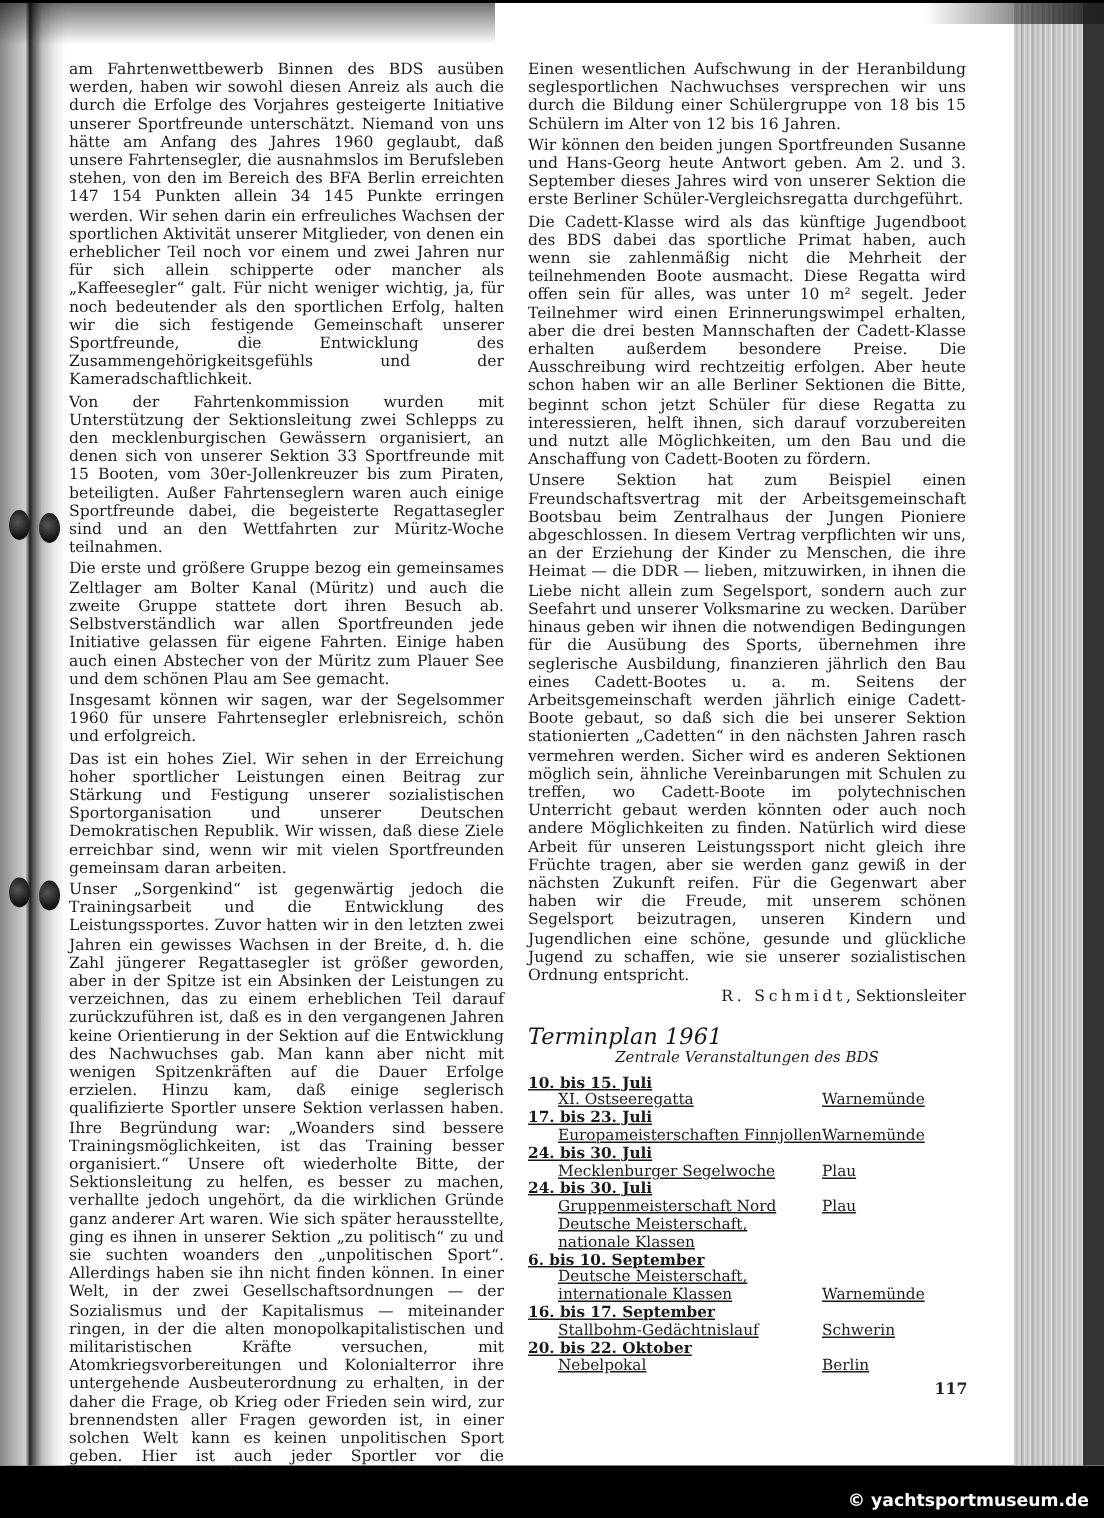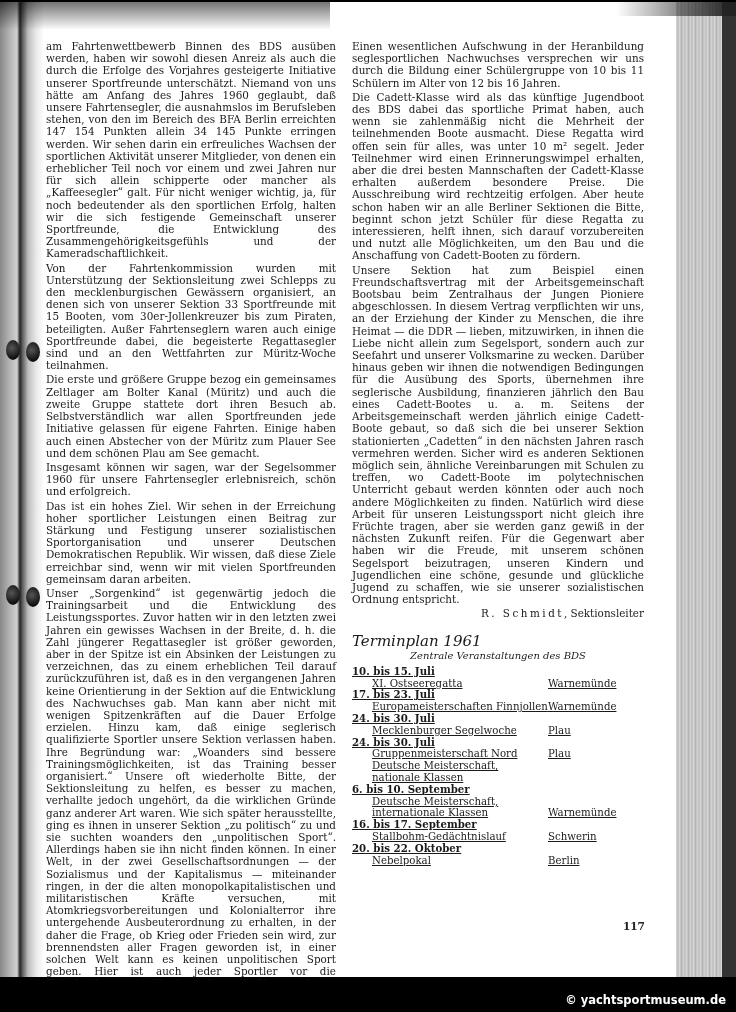--- a/index.html
+++ b/index.html
@@ -49,21 +49,22 @@
       <p>am Fahrtenwettbewerb Binnen des BDS ausüben werden, haben wir sowohl diesen Anreiz als auch die durch die Erfolge des Vorjahres gesteigerte Initiative unserer Sportfreunde unterschätzt. Niemand von uns hätte am Anfang des Jahres 1960 geglaubt, daß unsere Fahrtensegler, die ausnahmslos im Berufsleben stehen, von den im Bereich des BFA Berlin erreichten 147 154 Punkten allein 34 145 Punkte erringen werden. Wir sehen darin ein erfreuliches Wachsen der sportlichen Aktivität unserer Mitglieder, von denen ein erheblicher Teil noch vor einem und zwei Jahren nur für sich allein schipperte oder mancher als „Kaffeesegler“ galt. Für nicht weniger wichtig, ja, für noch bedeutender als den sportlichen Erfolg, halten wir die sich festigende Gemeinschaft unserer Sportfreunde, die Entwicklung des Zusammengehörigkeitsgefühls und der Kameradschaftlichkeit.</p>
       <p>Von der Fahrtenkommission wurden mit Unterstützung der Sektionsleitung zwei Schlepps zu den mecklenburgischen Gewässern organisiert, an denen sich von unserer Sektion 33 Sportfreunde mit 15 Booten, vom 30er-Jollenkreuzer bis zum Piraten, beteiligten. Außer Fahrtenseglern waren auch einige Sportfreunde dabei, die begeisterte Regattasegler sind und an den Wettfahrten zur Müritz-Woche teilnahmen.</p>
       <p>Die erste und größere Gruppe bezog ein gemeinsames Zeltlager am Bolter Kanal (Müritz) und auch die zweite Gruppe stattete dort ihren Besuch ab. Selbstverständlich war allen Sportfreunden jede Initiative gelassen für eigene Fahrten. Einige haben auch einen Abstecher von der Müritz zum Plauer See und dem schönen Plau am See gemacht.</p>
       <p>Insgesamt können wir sagen, war der Segelsommer 1960 für unsere Fahrtensegler erlebnisreich, schön und erfolgreich.</p>
       <p>Das ist ein hohes Ziel. Wir sehen in der Erreichung hoher sportlicher Leistungen einen Beitrag zur Stärkung und Festigung unserer sozialistischen Sportorganisation und unserer Deutschen Demokratischen Republik. Wir wissen, daß diese Ziele erreichbar sind, wenn wir mit vielen Sportfreunden gemeinsam daran arbeiten.</p>
       <p>Unser „Sorgenkind“ ist gegenwärtig jedoch die Trainingsarbeit und die Entwicklung des Leistungssportes. Zuvor hatten wir in den letzten zwei Jahren ein gewisses Wachsen in der Breite, d. h. die Zahl jüngerer Regattasegler ist größer geworden, aber in der Spitze ist ein Absinken der Leistungen zu verzeichnen, das zu einem erheblichen Teil darauf zurückzuführen ist, daß es in den vergangenen Jahren keine Orientierung in der Sektion auf die Entwicklung des Nachwuchses gab. Man kann aber nicht mit wenigen Spitzenkräften auf die Dauer Erfolge erzielen. Hinzu kam, daß einige seglerisch qualifizierte Sportler unsere Sektion verlassen haben. Ihre Begründung war: „Woanders sind bessere Trainingsmöglichkeiten, ist das Training besser organisiert.“ Unsere oft wiederholte Bitte, der Sektionsleitung zu helfen, es besser zu machen, verhallte jedoch ungehört, da die wirklichen Gründe ganz anderer Art waren. Wie sich später herausstellte, ging es ihnen in unserer Sektion „zu politisch“ zu und sie suchten woanders den „unpolitischen Sport“. Allerdings haben sie ihn nicht finden können. In einer Welt, in der zwei Gesellschaftsordnungen — der Sozialismus und der Kapitalismus — miteinander ringen, in der die alten monopolkapitalistischen und militaristischen Kräfte versuchen, mit Atomkriegsvorbereitungen und Kolonialterror ihre untergehende Ausbeuterordnung zu erhalten, in der daher die Frage, ob Krieg oder Frieden sein wird, zur brennendsten aller Fragen geworden ist, in einer solchen Welt kann es keinen unpolitischen Sport geben. Hier ist auch jeder Sportler vor die Entscheidung gestellt; denn die erste Voraussetzung für die Ausübung des Sports ist die Erhaltung des Friedens. Wir glauben, daß diese Sportfreunde das einsehen und in ihrer neuen Sektion schließlich doch zu überzeugten Kämpfern für den Frieden und den Sozialismus werden.</p>
     </div>
 
   <div class="col col-right">
     <div id="rightcol">
-        <p>Einen wesentlichen Aufschwung in der Heranbildung seglesportlichen Nachwuchses versprechen wir uns durch die Bildung einer Schülergruppe von 10 bis 11 Schülern im Alter von 12 bis 16 Jahren.</p>
+        <p>Einen wesentlichen Aufschwung in der Heranbildung seglesportlichen Nachwuchses versprechen wir uns durch die Bildung einer Schülergruppe von 18 bis 15 Schülern im Alter von 12 bis 16 Jahren.</p>
+        <p>Wir können den beiden jungen Sportfreunden Susanne und Hans-Georg heute Antwort geben. Am 2. und 3. September dieses Jahres wird von unserer Sektion die erste Berliner Schüler-Vergleichsregatta durchgeführt.</p>
         <p>Die Cadett-Klasse wird als das künftige Jugendboot des BDS dabei das sportliche Primat haben, auch wenn sie zahlenmäßig nicht die Mehrheit der teilnehmenden Boote ausmacht. Diese Regatta wird offen sein für alles, was unter 10 m² segelt. Jeder Teilnehmer wird einen Erinnerungswimpel erhalten, aber die drei besten Mannschaften der Cadett-Klasse erhalten außerdem besondere Preise. Die Ausschreibung wird rechtzeitig erfolgen. Aber heute schon haben wir an alle Berliner Sektionen die Bitte, beginnt schon jetzt Schüler für diese Regatta zu interessieren, helft ihnen, sich darauf vorzubereiten und nutzt alle Möglichkeiten, um den Bau und die Anschaffung von Cadett-Booten zu fördern.</p>
         <p>Unsere Sektion hat zum Beispiel einen Freundschaftsvertrag mit der Arbeitsgemeinschaft Bootsbau beim Zentralhaus der Jungen Pioniere abgeschlossen. In diesem Vertrag verpflichten wir uns, an der Erziehung der Kinder zu Menschen, die ihre Heimat — die DDR — lieben, mitzuwirken, in ihnen die Liebe nicht allein zum Segelsport, sondern auch zur Seefahrt und unserer Volksmarine zu wecken. Darüber hinaus geben wir ihnen die notwendigen Bedingungen für die Ausübung des Sports, übernehmen ihre seglerische Ausbildung, finanzieren jährlich den Bau eines Cadett-Bootes u. a. m. Seitens der Arbeitsgemeinschaft werden jährlich einige Cadett-Boote gebaut, so daß sich die bei unserer Sektion stationierten „Cadetten“ in den nächsten Jahren rasch vermehren werden. Sicher wird es anderen Sektionen möglich sein, ähnliche Vereinbarungen mit Schulen zu treffen, wo Cadett-Boote im polytechnischen Unterricht gebaut werden könnten oder auch noch andere Möglichkeiten zu finden. Natürlich wird diese Arbeit für unseren Leistungssport nicht gleich ihre Früchte tragen, aber sie werden ganz gewiß in der nächsten Zukunft reifen. Für die Gegenwart aber haben wir die Freude, mit unserem schönen Segelsport beizutragen, unseren Kindern und Jugendlichen eine schöne, gesunde und glückliche Jugend zu schaffen, wie sie unserer sozialistischen Ordnung entspricht.</p>
       </div>
     <div class="sig">
       <span></span>
       <span><span class="spaced">R. Schmidt</span><span>, Sektionsleiter</span></span>
     </div>
     <div class="tp-title">Terminplan 1961</div>
     <div class="tp-sub">Zentrale Veranstaltungen des BDS</div>
     <div id="events">

